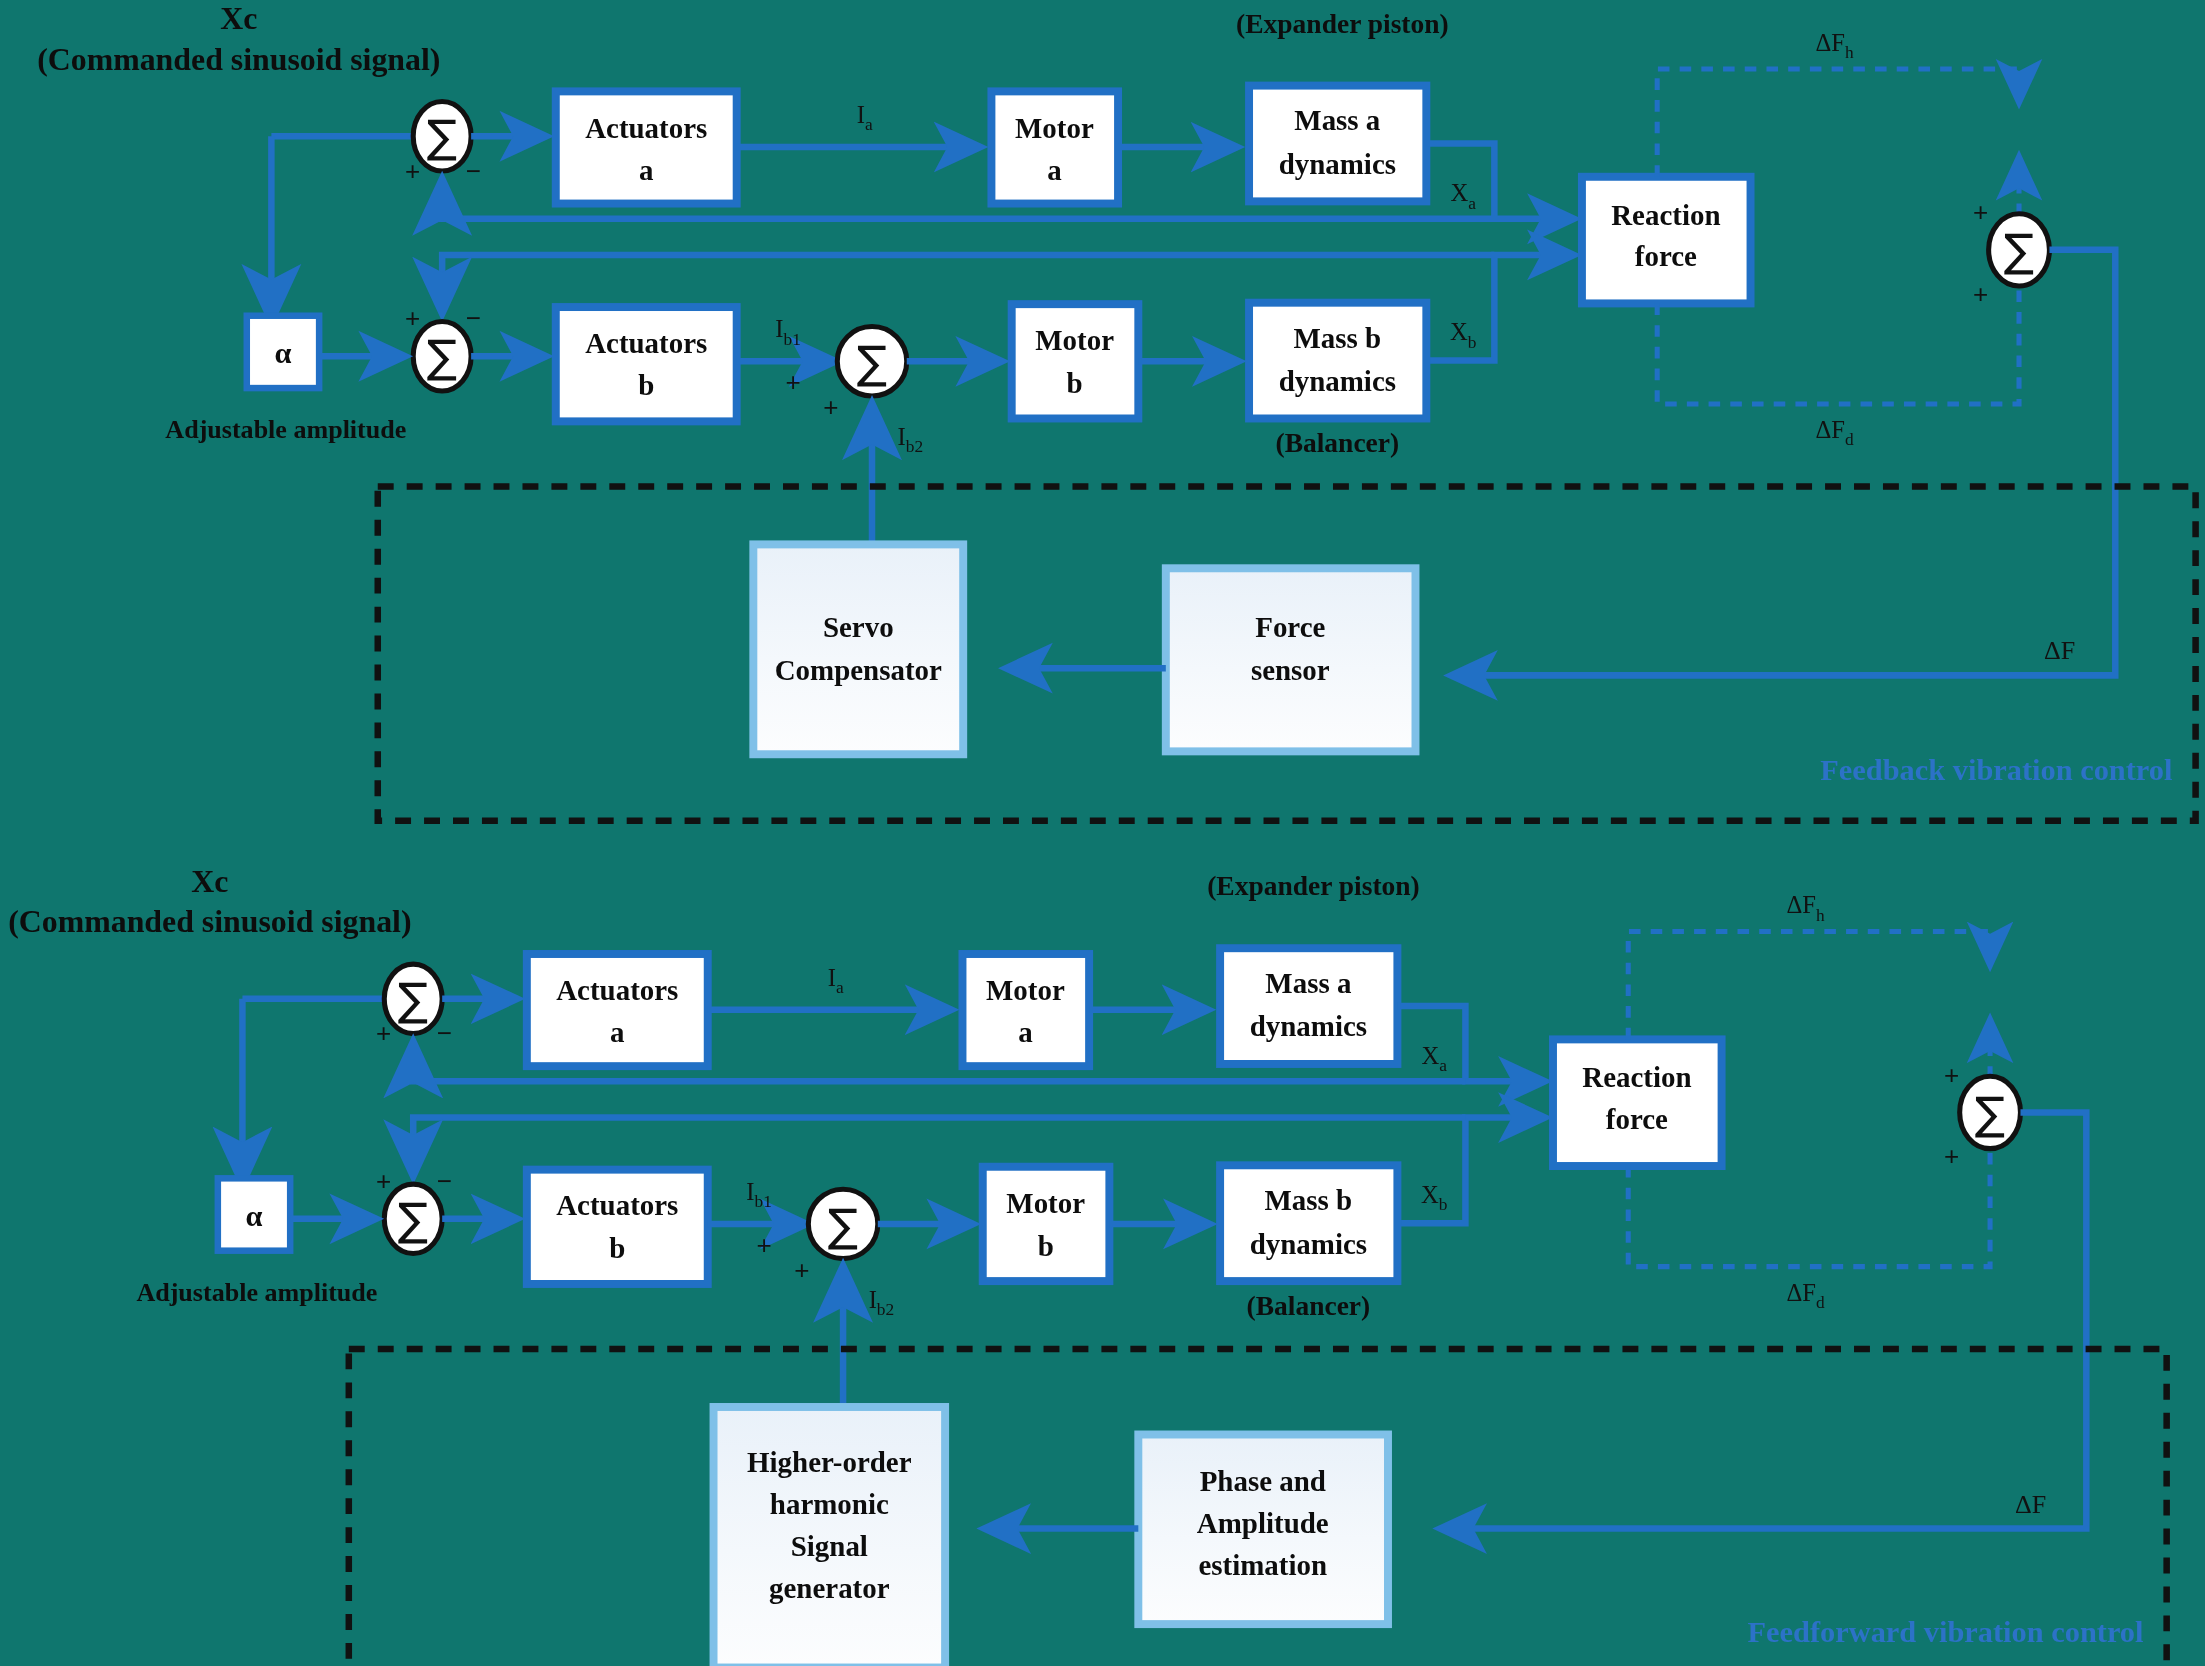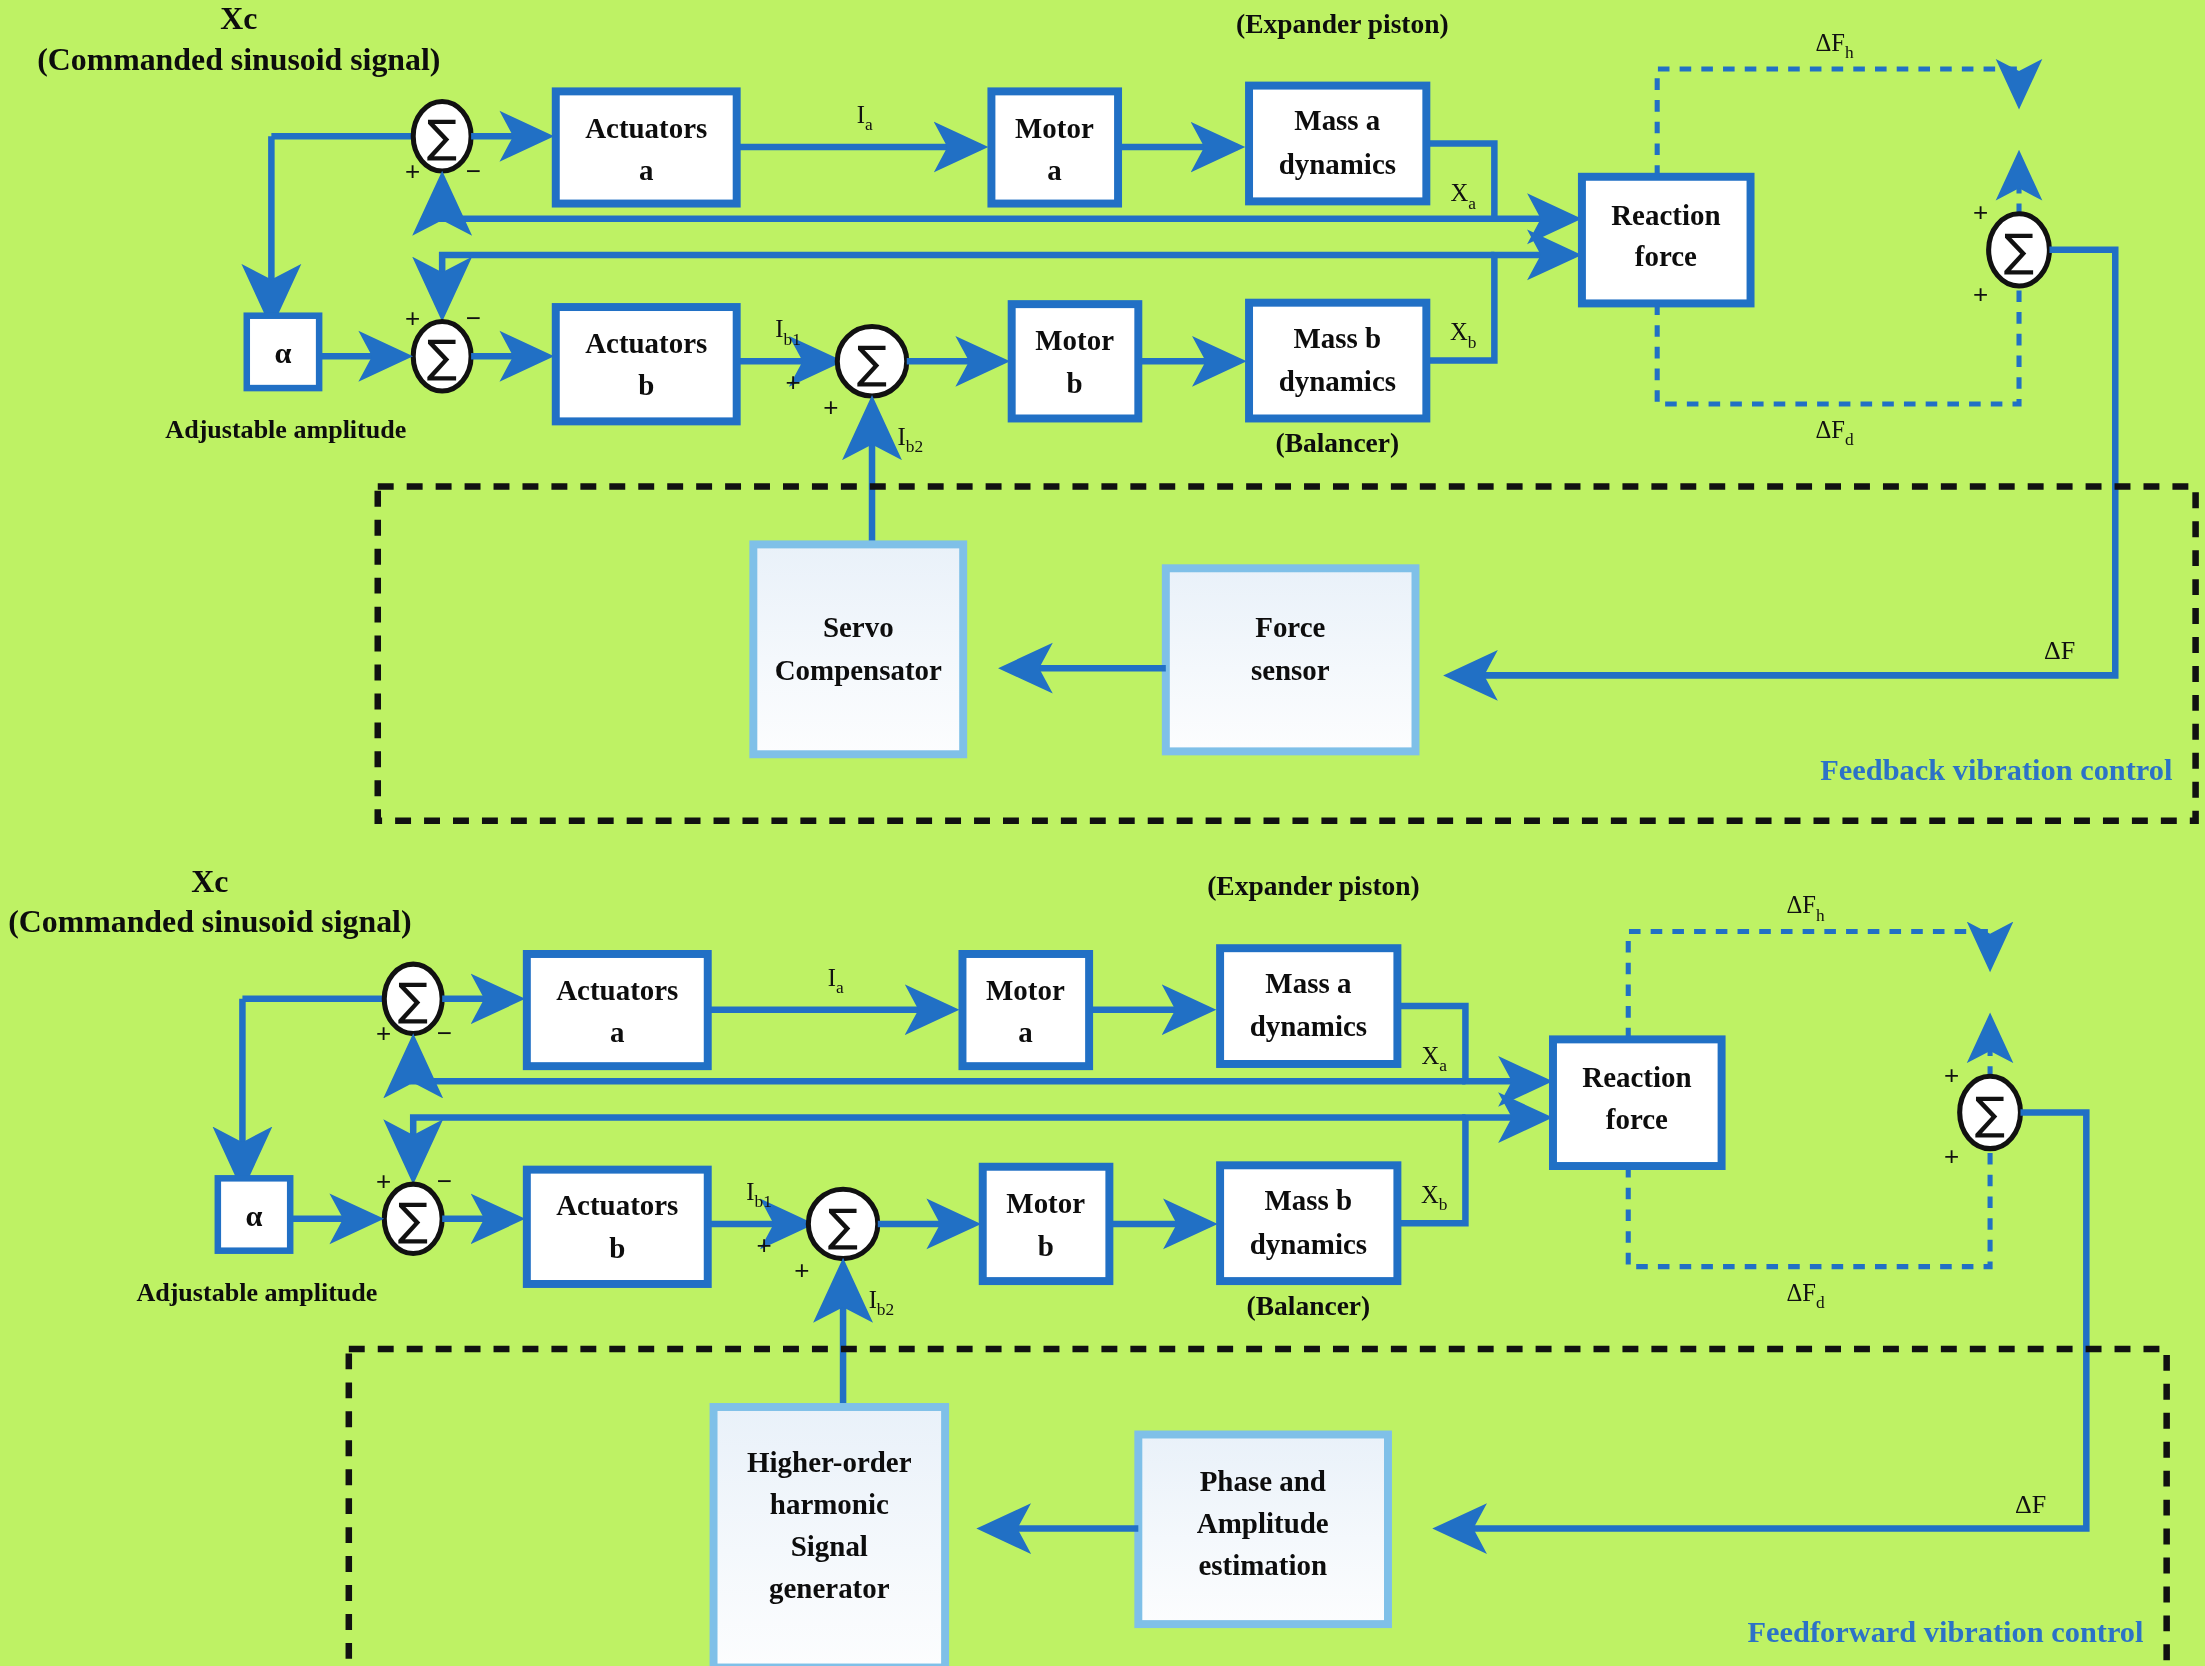--- a/index.html
+++ b/index.html
@@ -1,17 +1,17 @@
 <!DOCTYPE html>
 <html style="font-size:11.6px"><head>
 <meta charset="utf-8">
 <style>
   html,body{margin:0;padding:0;background:#ffffff;}
   body{width:2205px;height:1667px;font-family:"Liberation Serif",serif;}
-  #stage{position:relative;width:2205px;height:1667px;overflow:hidden;background:#bef264;}
+  #stage{position:relative;width:2205px;height:1667px;overflow:hidden;background:#0f766e;}
   svg{position:absolute;top:0;left:0;width:2205px;height:1667px;}
   .blk-label{font-family:"Liberation Serif",serif;font-weight:bold;fill:#0d0d0d;text-anchor:middle;}
   .sig-label{font-family:"Liberation Serif",serif;fill:#111;text-anchor:middle;font-weight:400;}
   .cap-label{font-family:"Liberation Serif",serif;font-weight:bold;fill:#0d0d0d;text-anchor:middle;}
   .sign{font-family:"Liberation Sans",sans-serif;fill:#111;text-anchor:middle;font-weight:400;}
   .grk{font-family:"Liberation Serif",serif;font-weight:bold;fill:#0d0d0d;text-anchor:middle;}
   .zone-label{font-family:"Liberation Serif",serif;font-weight:bold;text-anchor:end;}
   .sumglyph{font-family:"DejaVu Sans",sans-serif;font-weight:400;fill:#111;text-anchor:middle;}
 </style>
 </head>

